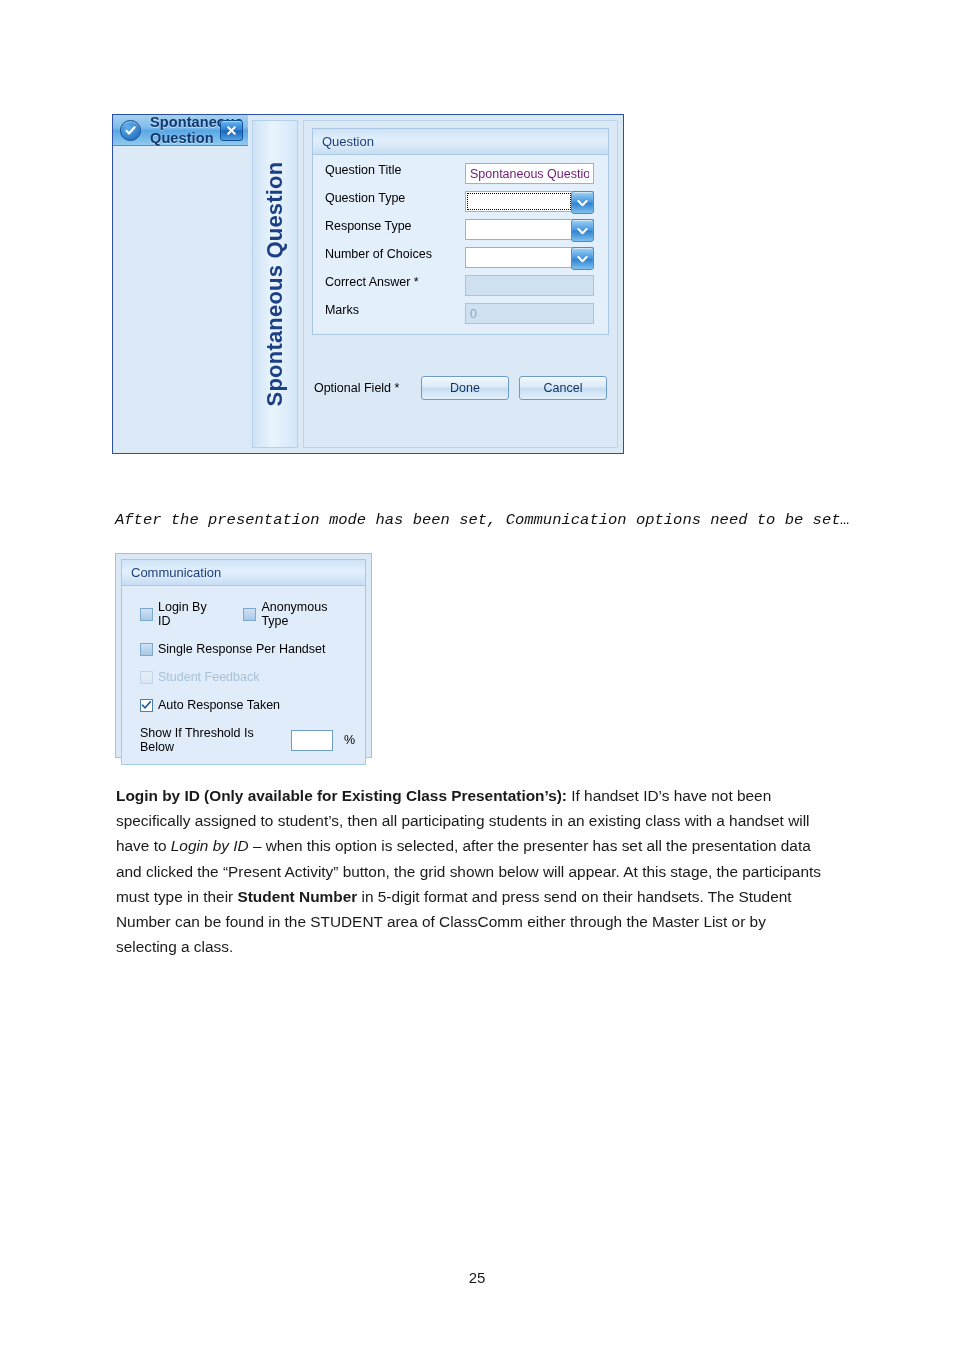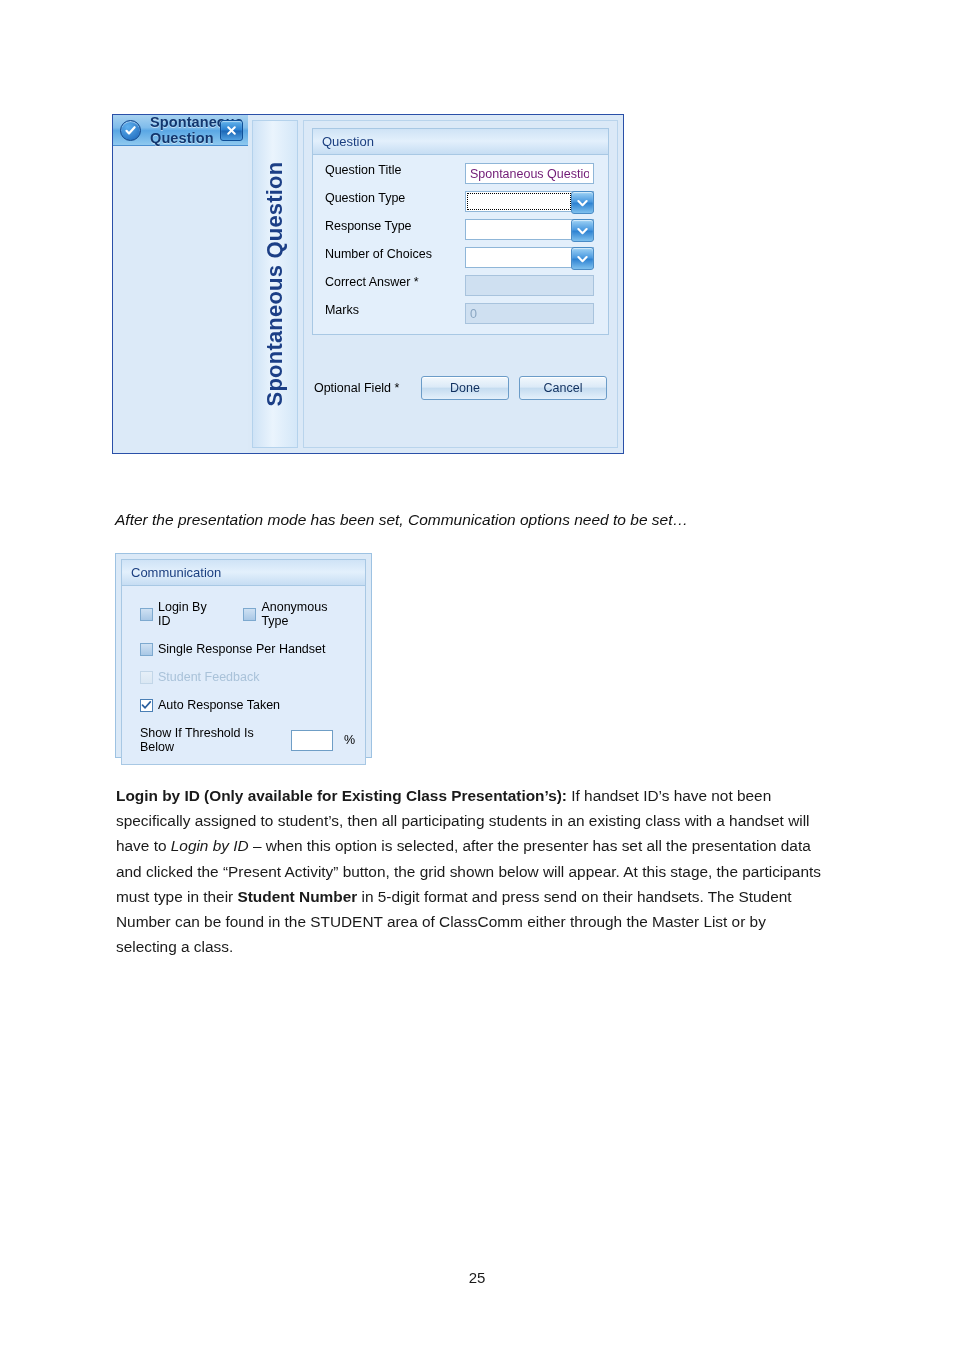--- a/index.html
+++ b/index.html
@@ -231,21 +231,21 @@
     color: #10305f;
     display: flex; align-items: center; justify-content: center;
     box-shadow: inset 0 1px 0 rgba(255,255,255,.9);
   }
 
   
   .caption {
     position: absolute;
     left: 115px;
     top: 511px;
-    font-family: Liberation Sans, sans-serif;
+    font-family: Liberation Mono, monospace;
     font-style: italic;
     font-size: 15.5px;
     color: #111;
   }
 
   
   .commbox {
     position: absolute;
     left: 115px;
     top: 553px;

